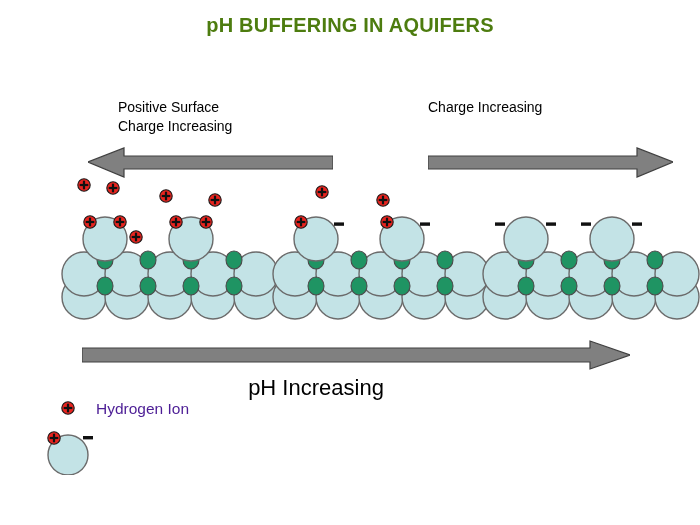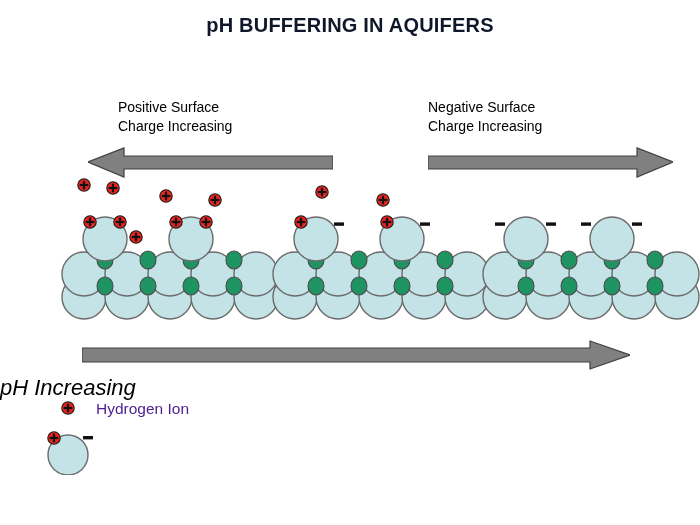--- a/index.html
+++ b/index.html
@@ -18,44 +18,43 @@
   .abs { position: absolute; }
 
   
   #title {
     left: 0;
     top: 14px;
     width: 700px;
     text-align: center;
     font-size: 20px;
     font-weight: bold;
-    color: #0f172a;
+    color: #4d7c0f;
     letter-spacing: 0.2px;
   }
 
   
   .arrow-caption {
     font-size: 14px;
     color: #000000;
     text-align: left;
     line-height: 19px;
     white-space: nowrap;
   }
   #cap-positive { left: 118px; top: 98px; width: 220px; }
   #cap-negative { left: 428px; top: 98px; width: 220px; }
 
   
   #cap-ph {
     left: 0;
     top: 375px;
     width: 632px;
-    text-align: left;
+    text-align: center;
     font-size: 22px;
     color: #000000;
-    font-style: italic;
   }
 
   
   .arrow-svg { display: block; }
 
   
   #structure { left: 0; top: 0; }
 
   
   .legend-label {
@@ -72,21 +71,20 @@
 <div id="canvas">
 
   <div class="abs" id="title">pH BUFFERING IN AQUIFERS</div>
 
   <div class="abs arrow-caption" id="cap-positive">
     <div>Positive Surface</div>
     <div>Charge Increasing</div>
   </div>
 
   <div class="abs arrow-caption" id="cap-negative">
-    <div>Negative Surface</div>
     <div>Charge Increasing</div>
   </div>
 
   <div class="abs" style="left:88px; top:146px;">
     <svg class="arrow-svg" width="245" height="32" viewBox="0 0 245 32">
       <polygon points="0,16 36,2 36,10 245,10 245,23 36,23 36,31" fill="#808080" stroke="#404040" stroke-width="1.2" stroke-linejoin="miter"></polygon>
     </svg>
   </div>
 
   <div class="abs" style="left:428px; top:146px;">

